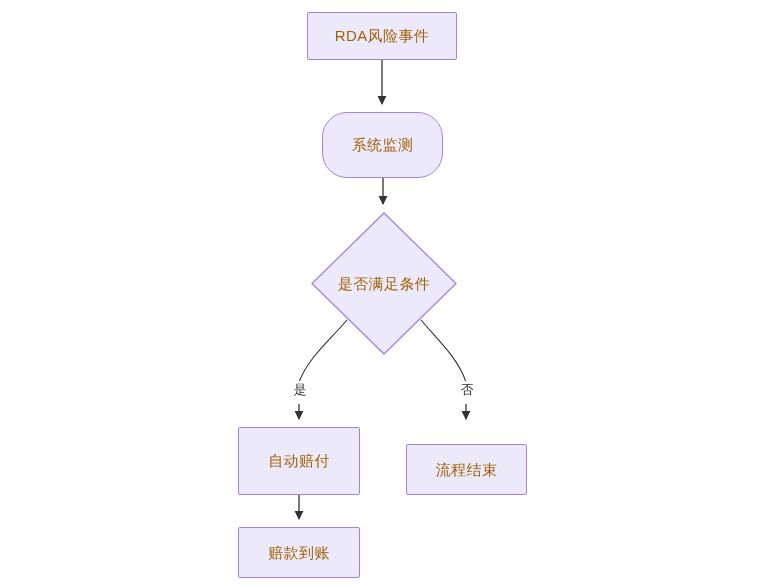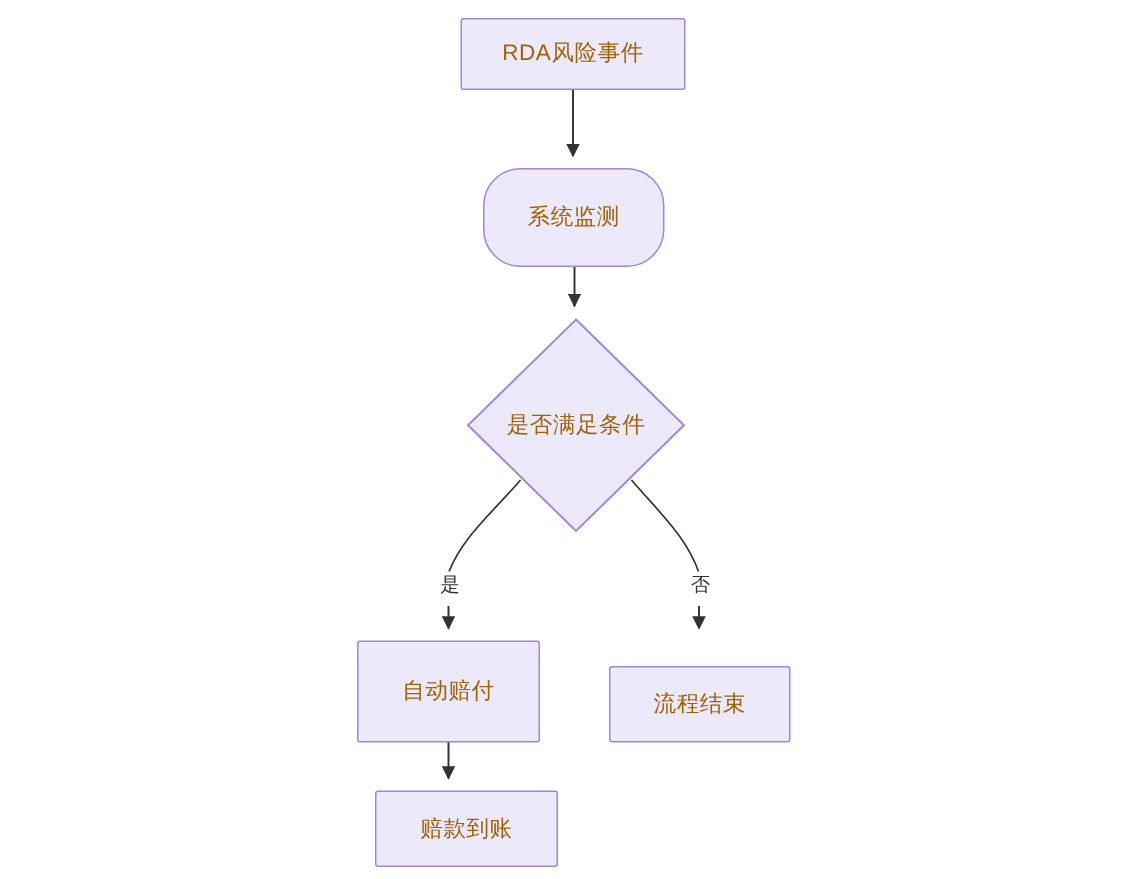--- a/index.html
+++ b/index.html
@@ -129,17 +129,17 @@
   </div>
 
   <div class="node node-rect" style="left:238px; top:427px; width:122px; height:68px;">
     <span>自动赔付</span>
   </div>
 
   <div class="node node-rect" style="left:406px; top:427px; width:121px; height:51px;margin-top:17px;">
     <span>流程结束</span>
   </div>
 
-  <div class="node node-rect" style="left:238px; top:527px; width:122px; height:51px;margin-left:12px;">
+  <div class="node node-rect" style="left:238px; top:527px; width:122px; height:51px;">
     <span>赔款到账</span>
   </div>
 
 </div>
 
 </body></html>

